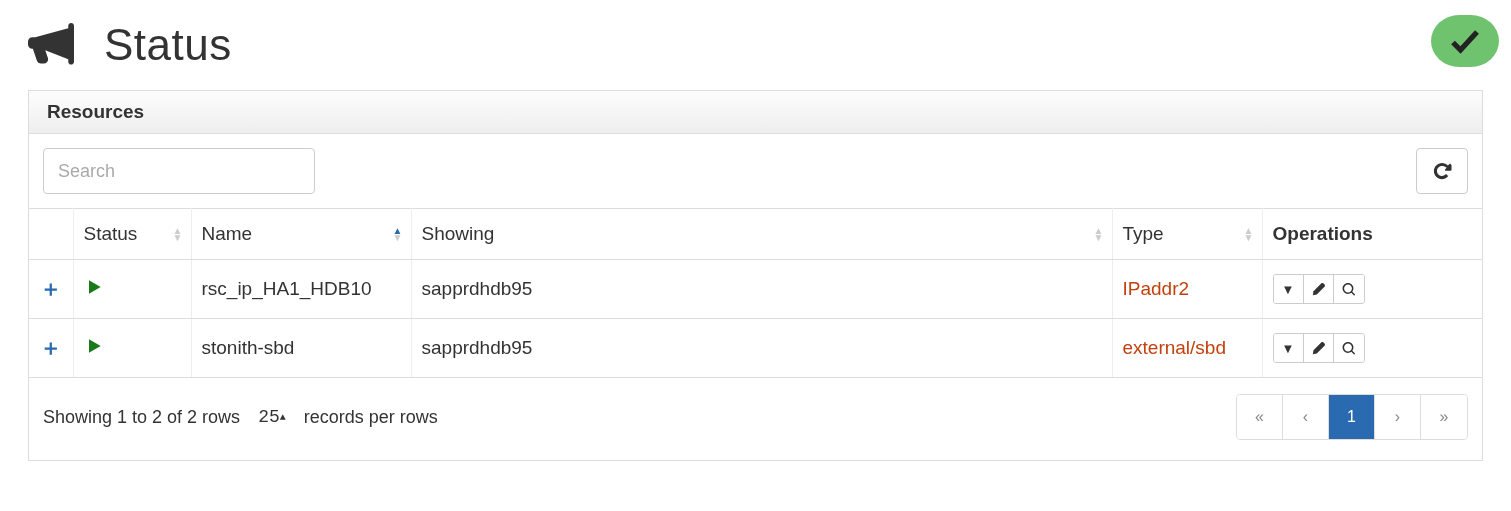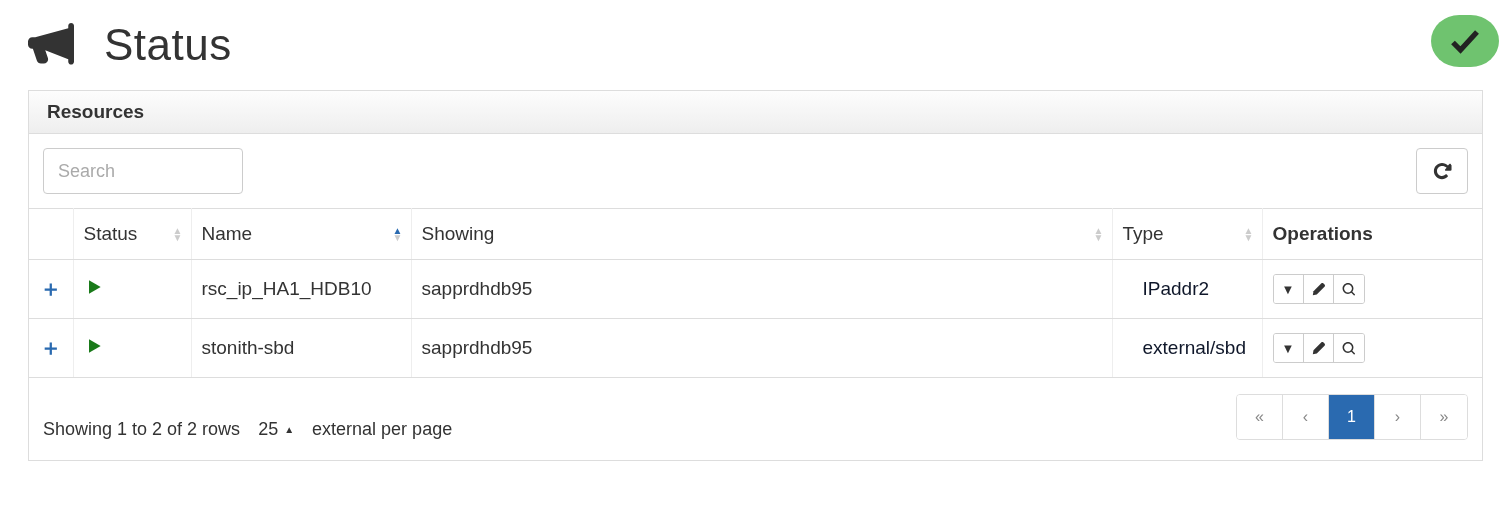--- a/index.html
+++ b/index.html
@@ -52,21 +52,21 @@
     font-weight: 600;
     color: #333;
   }
   .toolbar {
     display: flex;
     align-items: center;
     justify-content: space-between;
     padding: 14px;
   }
   .search-input {
-    width: 200px;
+    width: 272px;
     height: 46px;
     padding: 4px 14px;
     font-size: 18px;
     color: #555;
     border: 1px solid #ccc;
     border-radius: 4px;
     outline: none;
   }
   .search-input::placeholder { color: #aaa; }
   .refresh-btn {
@@ -117,21 +117,21 @@
     vertical-align: middle;
   }
   table.resources tbody td:last-child { border-right: none; }
   .col-expand { width: 44px; text-align: center; }
   .col-status { width: 118px; }
   .col-name { width: 220px; }
   .col-type { width: 150px; margin-top: 22px; }
   .col-ops { width: 220px; }
   .plus-icon { color: #2a6ab0; font-size: 22px; font-weight: bold; cursor: pointer; }
   .play-icon svg { width: 20px; height: 20px; fill: #1a7a1a; }
-  .type-link { color: #0f172a; cursor: pointer; margin-left: 20px; }
+  .type-link { color: #c2410c; cursor: pointer; }
   .btn-group {
     display: inline-flex;
     border: 1px solid #ccc;
     border-radius: 3px;
     overflow: hidden;
   }
   .btn-group .btn {
     width: 30px;
     height: 28px;
     background: #fff;
@@ -141,32 +141,33 @@
     align-items: center;
     justify-content: center;
     cursor: pointer;
     font-size: 13px;
     color: #333;
   }
   .btn-group .btn:last-child { border-right: none; }
   .btn svg { width: 13px; height: 13px; fill: #333; }
   .table-footer {
     display: flex;
-    align-items: flex-end;
+    align-items: center;
     justify-content: space-between;
     padding: 16px 14px 20px;
     font-size: 18px;
     color: #333;
   }
   .footer-left { display: flex; align-items: center; gap: 18px; }
   .page-size {
     display: inline-flex;
     align-items: center;
-    gap: 6px;
+    gap: 0;
     cursor: pointer;
+    font-family: Liberation Mono, monospace;
   }
   .pagination {
     display: flex;
     border: 1px solid #ddd;
     border-radius: 4px;
     overflow: hidden;
   }
   .pagination .page-btn {
     width: 46px;
     height: 44px;
@@ -307,21 +308,21 @@
       </tbody>
     </table>
 
     <div class="table-footer">
       <div class="footer-left">
         <span>Showing 1 to 2 of 2 rows</span>
         <span class="page-size">
           <span>25</span>
           <span class="caret-up-small">▲</span>
         </span>
-        <span>external per page</span>
+        <span>records per rows</span>
       </div>
       <div class="pagination">
         <div class="page-btn">«</div>
         <div class="page-btn">‹</div>
         <div class="page-btn active">1</div>
         <div class="page-btn">›</div>
         <div class="page-btn">»</div>
       </div>
     </div>
   </div>

